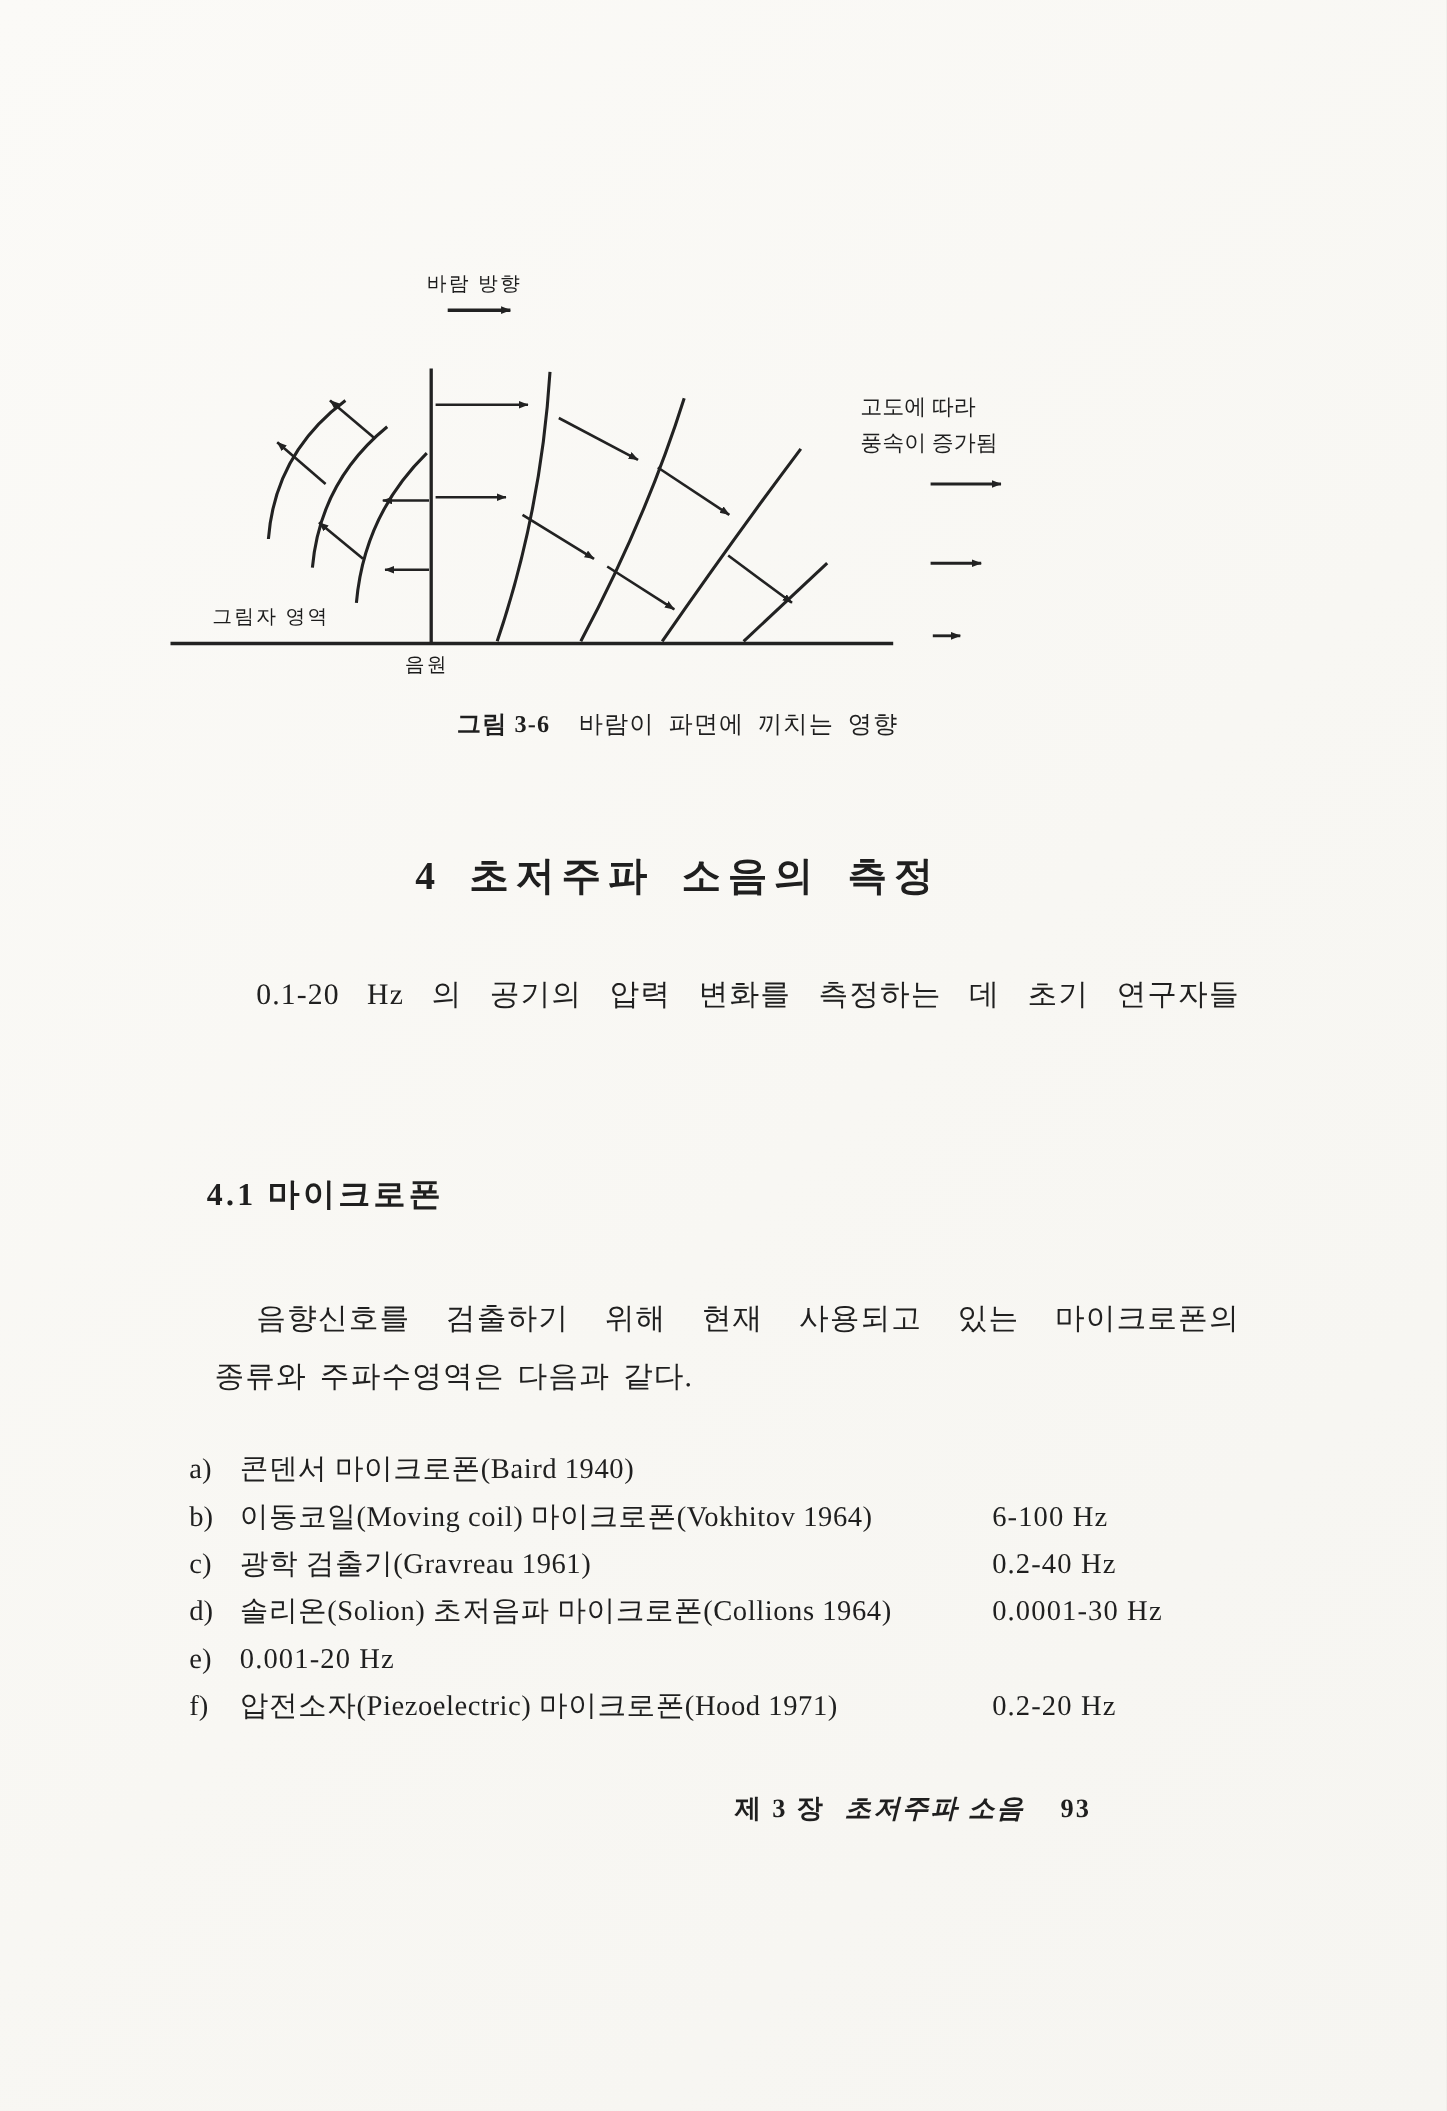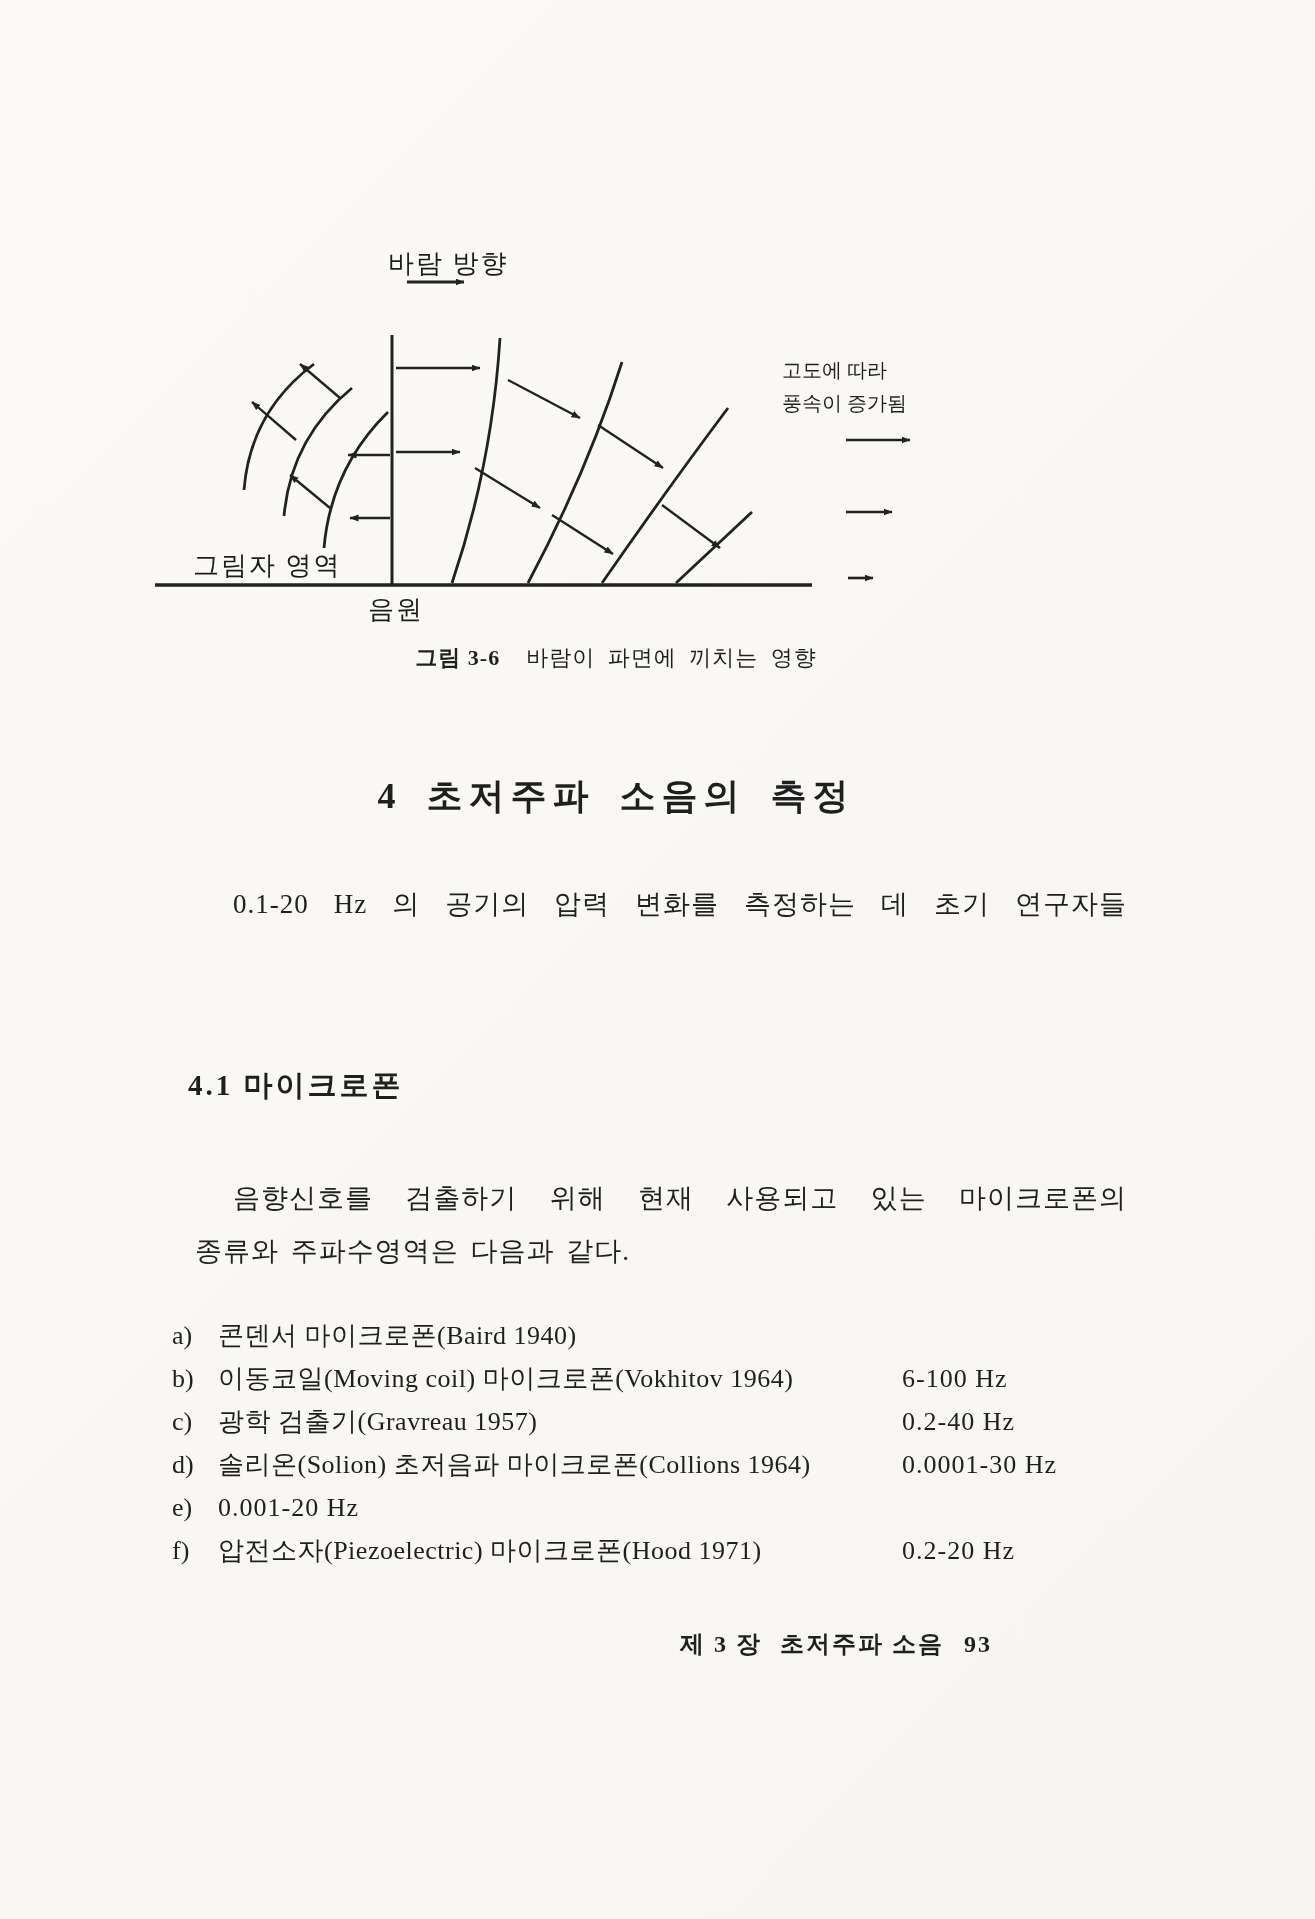--- a/index.html
+++ b/index.html
@@ -12,21 +12,21 @@
     width:1315px;height:1919px;
     margin:0 auto;
     background:linear-gradient(135deg,#fbfaf7 0%,#f8f7f3 55%,#f6f5f1 100%);
     color:#1f1f1f;
     overflow:hidden;
   }
   .abs{position:absolute;}
   
   .fig-label{
     position:absolute;
-    font-size:26px;
+    font-size:18px;
     letter-spacing:2px;
     color:#1c1c1c;
     white-space:nowrap;
   }
   .fig-note{line-height:33px;font-size:20px;}
   .fig-caption{
     position:absolute;
     left:150px;top:643px;width:932px;
     text-align:center;
     font-size:22px;
@@ -87,21 +87,21 @@
   
   .footer{
     position:absolute;
     left:500px;top:1628px;width:492px;
     text-align:right;
     font-size:24px;font-weight:bold;
     letter-spacing:2px;
     white-space:nowrap;
   }
   .footer .f-ch{margin-right:18px;}
-  .footer .f-ti{margin-right:20px;}
+  .footer .f-ti{margin-right:32px;font-style:italic;}
   svg .ink{stroke:#222;fill:none;}
 </style>
 </head>
 <body>
 
 <div class="page">
 
   <svg class="abs" style="left:140px;top:190px" width="810" height="430" viewBox="0 0 810 430">
     <defs>
       <marker id="ah" markerWidth="10" markerHeight="8" refX="8.5" refY="3.5" orient="auto" markerUnits="userSpaceOnUse">
@@ -187,21 +187,21 @@
       <span class="mic-label">콘덴서 마이크로폰(Baird 1940)</span>
       <span class="mic-range"></span>
     </div>
     <div class="mic-row">
       <span class="mic-marker">b)</span>
       <span class="mic-label">이동코일(Moving coil) 마이크로폰(Vokhitov 1964)</span>
       <span class="mic-range">6-100 Hz</span>
     </div>
     <div class="mic-row">
       <span class="mic-marker">c)</span>
-      <span class="mic-label">광학 검출기(Gravreau 1957)</span>
+      <span class="mic-label">광학 검출기(Gravreau 1961)</span>
       <span class="mic-range">0.2-40 Hz</span>
     </div>
     <div class="mic-row">
       <span class="mic-marker">d)</span>
       <span class="mic-label">솔리온(Solion) 초저음파 마이크로폰(Collions 1964)</span>
       <span class="mic-range">0.0001-30 Hz</span>
     </div>
     <div class="mic-row">
       <span class="mic-marker">e)</span>
       <span class="mic-range">0.001-20 Hz</span>

